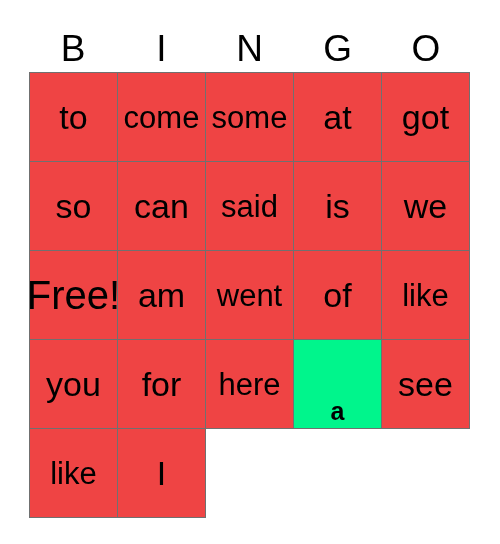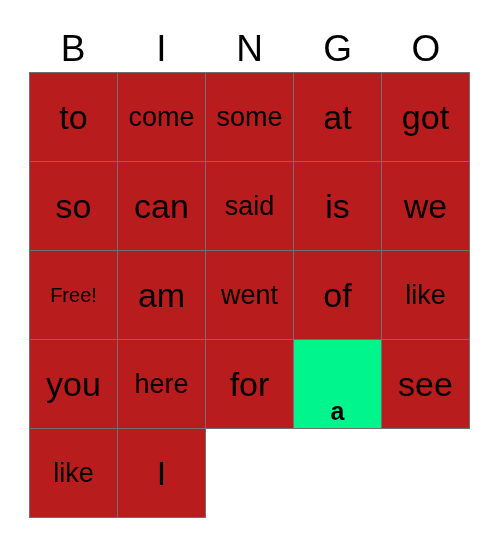--- a/index.html
+++ b/index.html
@@ -56,34 +56,34 @@
   }
 
   .cell {
     position: relative;
     border-right: 1px solid #707070;
     border-bottom: 1px solid #707070;
     box-sizing: border-box;
     display: flex;
     align-items: center;
     justify-content: center;
-    background: #b91c1c;
+    background: #ef4444;
     overflow: hidden;
   }
 
   .cell-text {
     font-size: 34px;
     line-height: 1;
     color: #000000;
     white-space: nowrap;
   }
 
   
-  .cell-text.len4 { font-size: 27px; }
-  .cell-text.len5 { font-size: 20px; }
+  .cell-text.len4 { font-size: 31px; }
+  .cell-text.len5 { font-size: 40px; }
 
   
   .cell.marked {
     background: #00F58C;
   }
   .cell.marked .cell-text {
     position: absolute;
     left: 0;
     right: 0;
     bottom: 4px;
@@ -150,24 +150,24 @@
       <div class="cell">
         <span class="cell-text">of</span>
       </div>
       <div class="cell">
         <span class="cell-text len4">like</span>
       </div>
       <div class="cell">
         <span class="cell-text">you</span>
       </div>
       <div class="cell">
-        <span class="cell-text len4">here</span>
+        <span class="cell-text">for</span>
       </div>
       <div class="cell">
-        <span class="cell-text">for</span>
+        <span class="cell-text len4">here</span>
       </div>
       <div class="cell marked">
         <span class="cell-text">a</span>
       </div>
       <div class="cell">
         <span class="cell-text">see</span>
       </div>
       <div class="cell">
         <span class="cell-text len4">like</span>
       </div>

